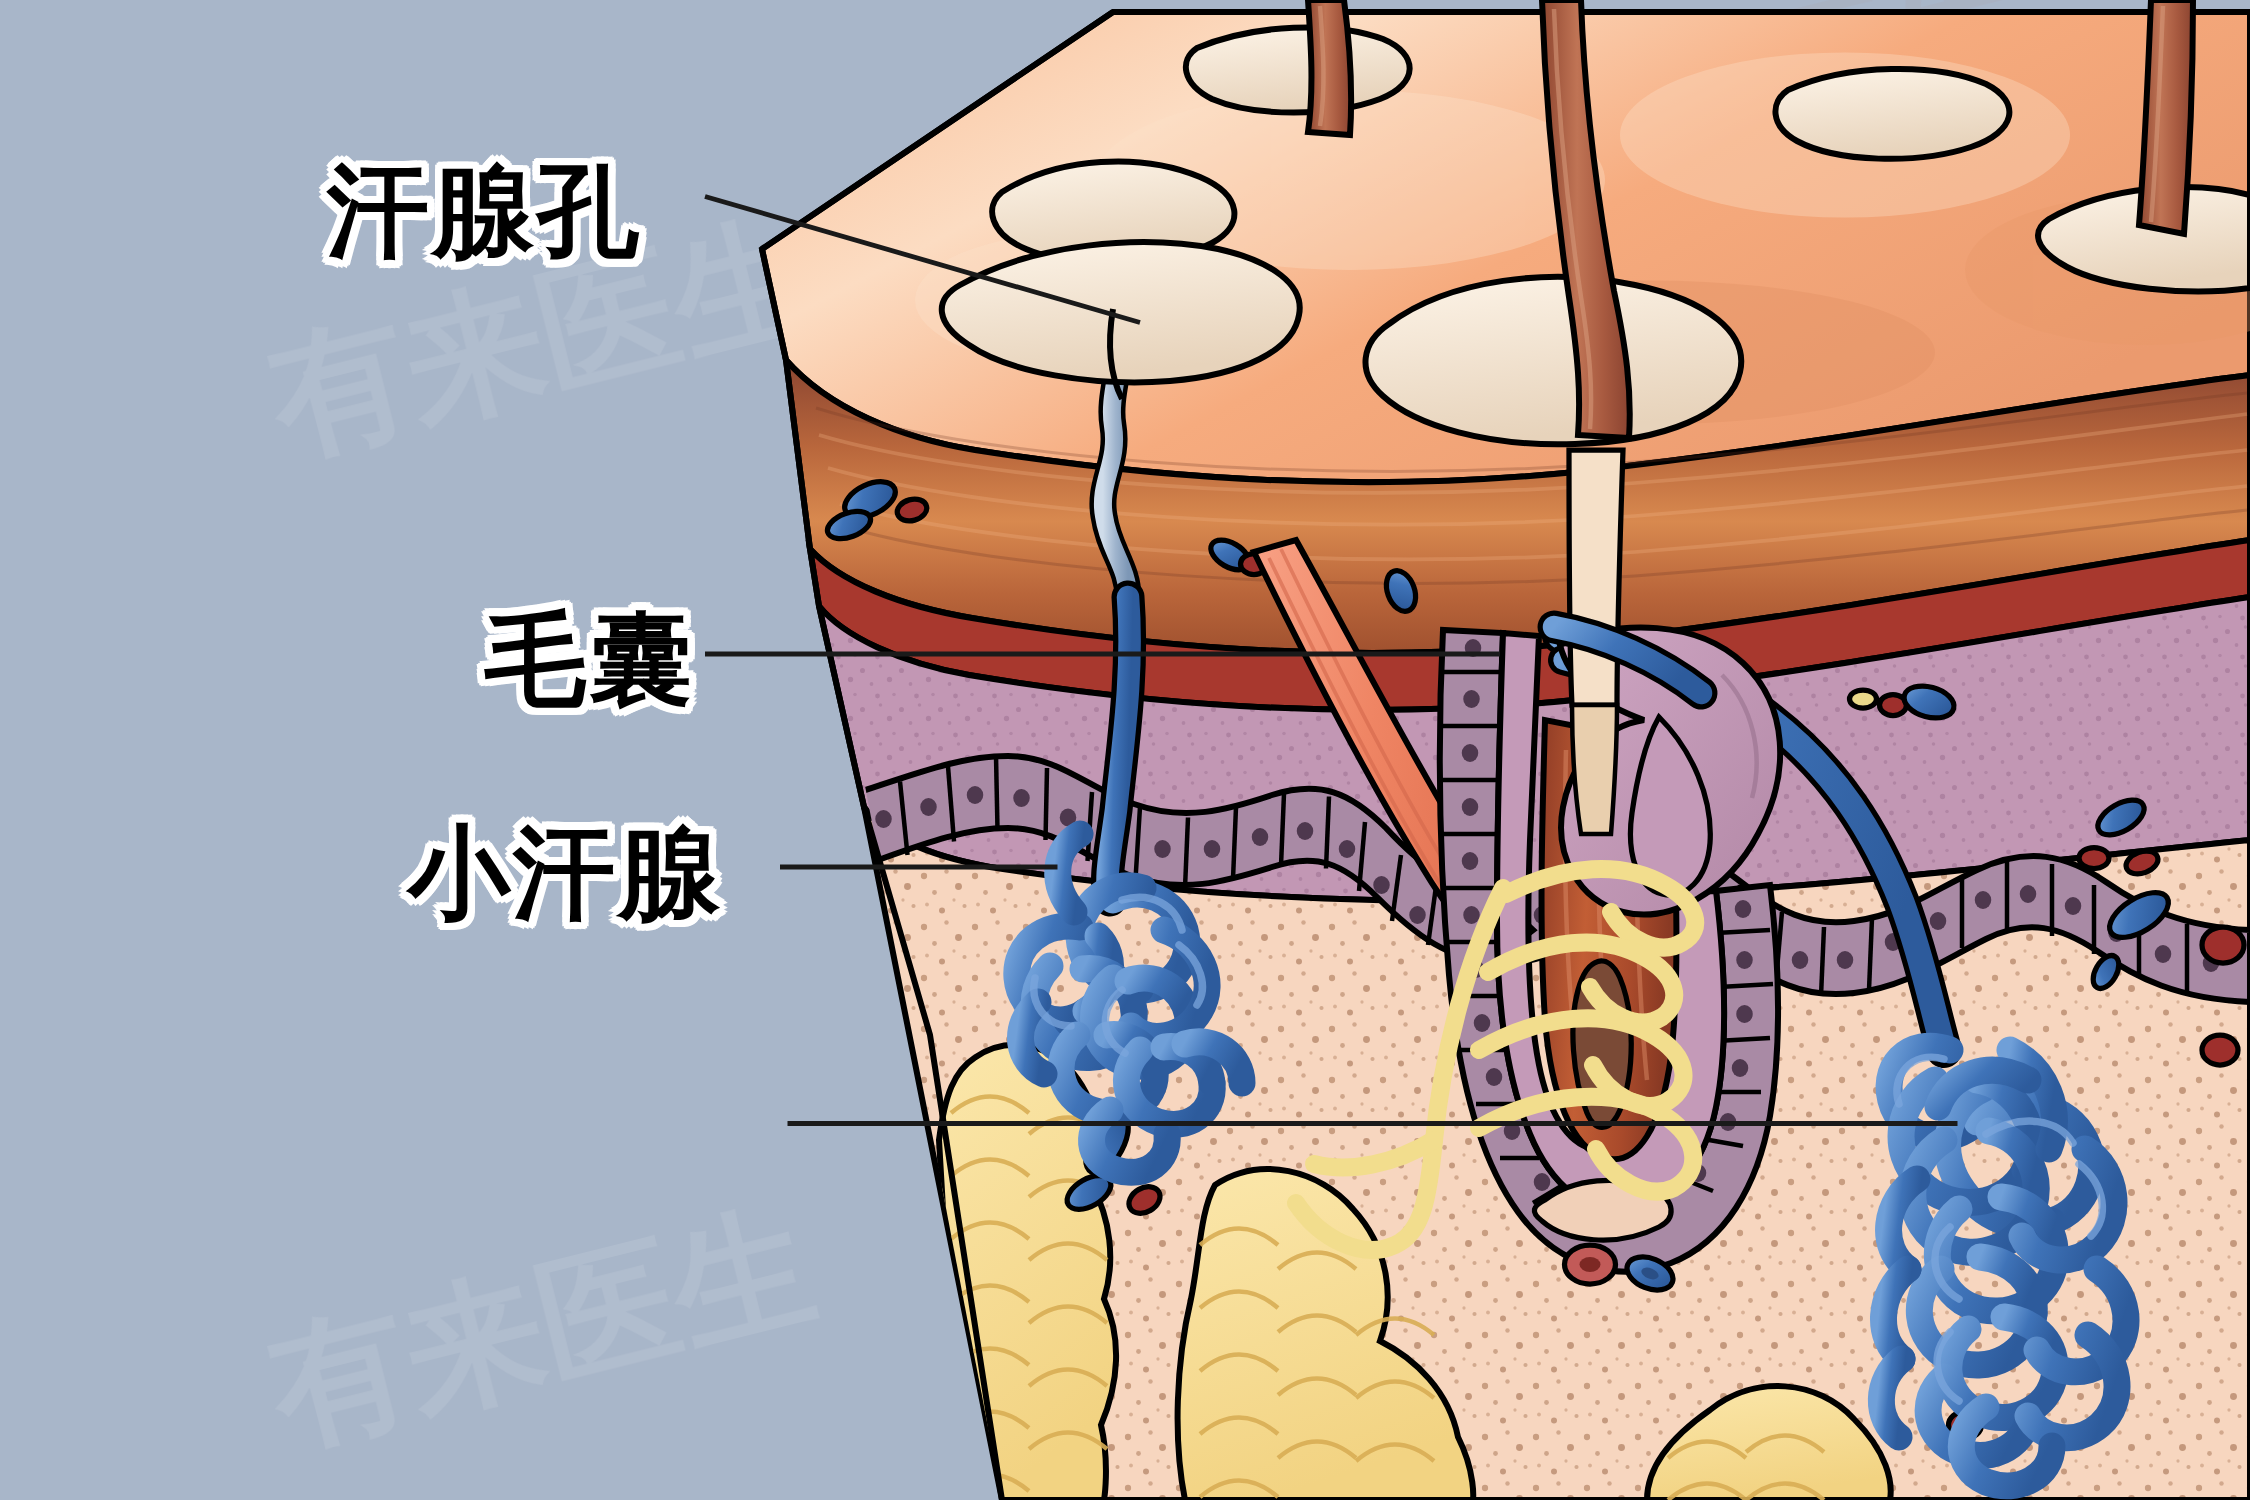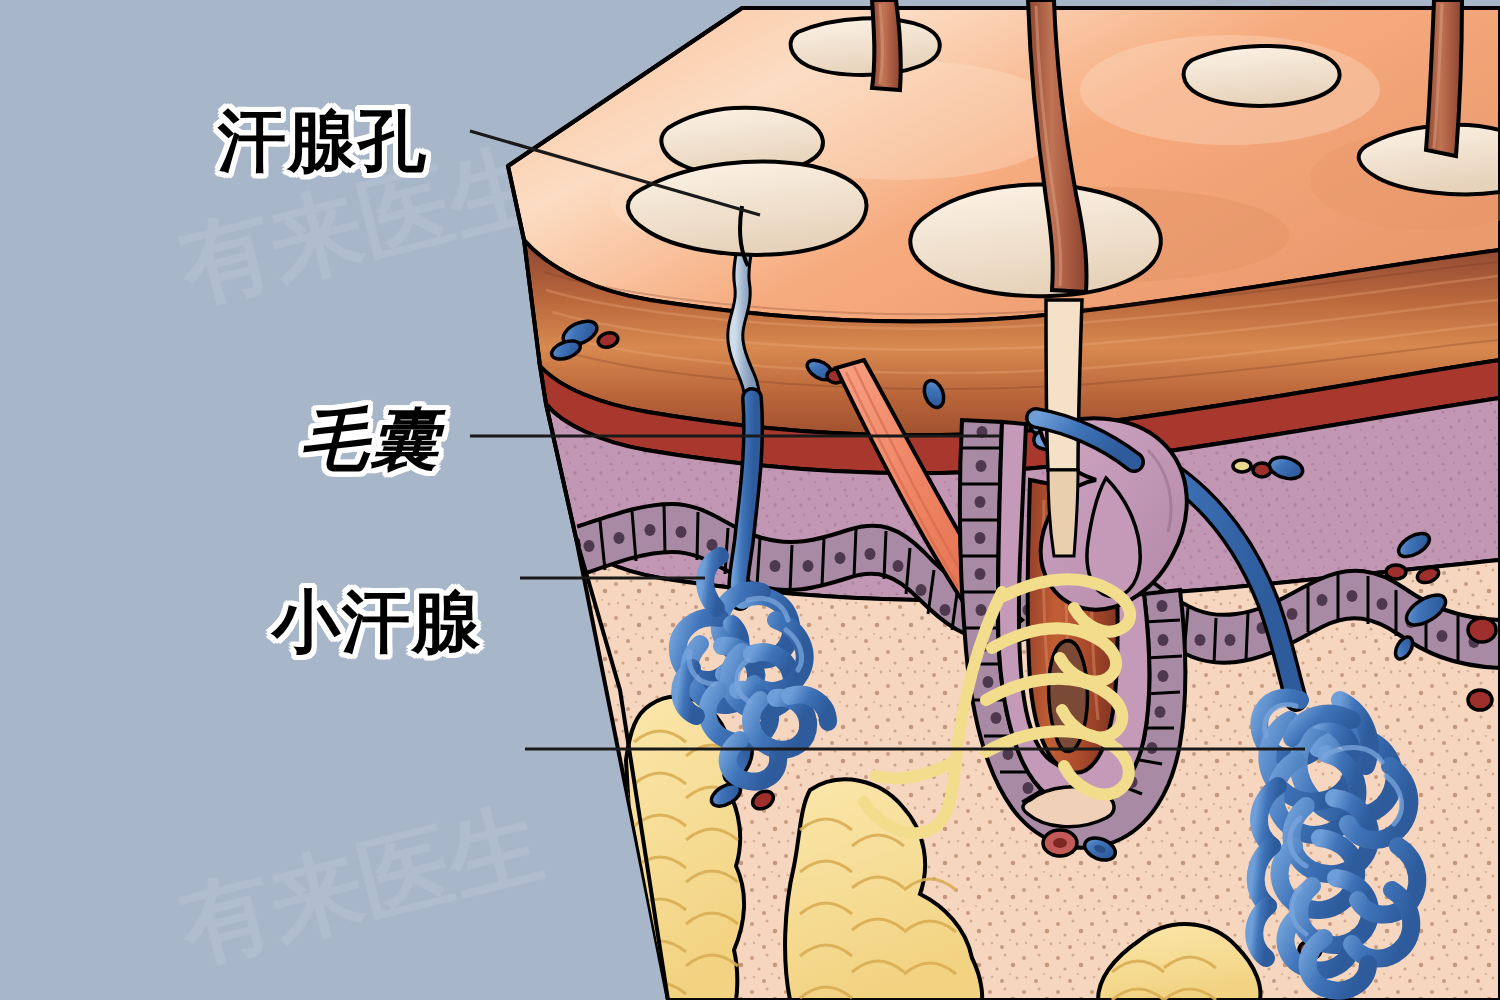--- a/index.html
+++ b/index.html
@@ -30,22 +30,22 @@
       -4px  4px 0 #fff,  4px  4px 0 #fff,
       -5px  0px 0 #fff,  5px  0px 0 #fff,
        0px -5px 0 #fff,  0px  5px 0 #fff,
       -3px -5px 0 #fff,  3px -5px 0 #fff,
       -3px  5px 0 #fff,  3px  5px 0 #fff,
       -5px -3px 0 #fff,  5px -3px 0 #fff,
       -5px  3px 0 #fff,  5px  3px 0 #fff;
     pointer-events: auto;
   }
   #lbl-0 { left: 218px; top: 96px; }
-  #lbl-1 { left: 300px; top: 395px; font-style: italic; }
-  #lbl-2 { left: 272px; top: 537px; margin-top: 40px; }
+  #lbl-1 { left: 323px; top: 395px; }
+  #lbl-2 { left: 272px; top: 537px; }
   #lbl-3 { left: 272px; top: 710px; }
 </style>
 </head>
 <body style="background: rgb(168, 182, 201);">
 
 <div id="stage" style="background: rgb(168, 182, 201);">
 
 <svg id="art" width="1500" height="1000" viewBox="0 0 1500 1000">
   <defs>
 

